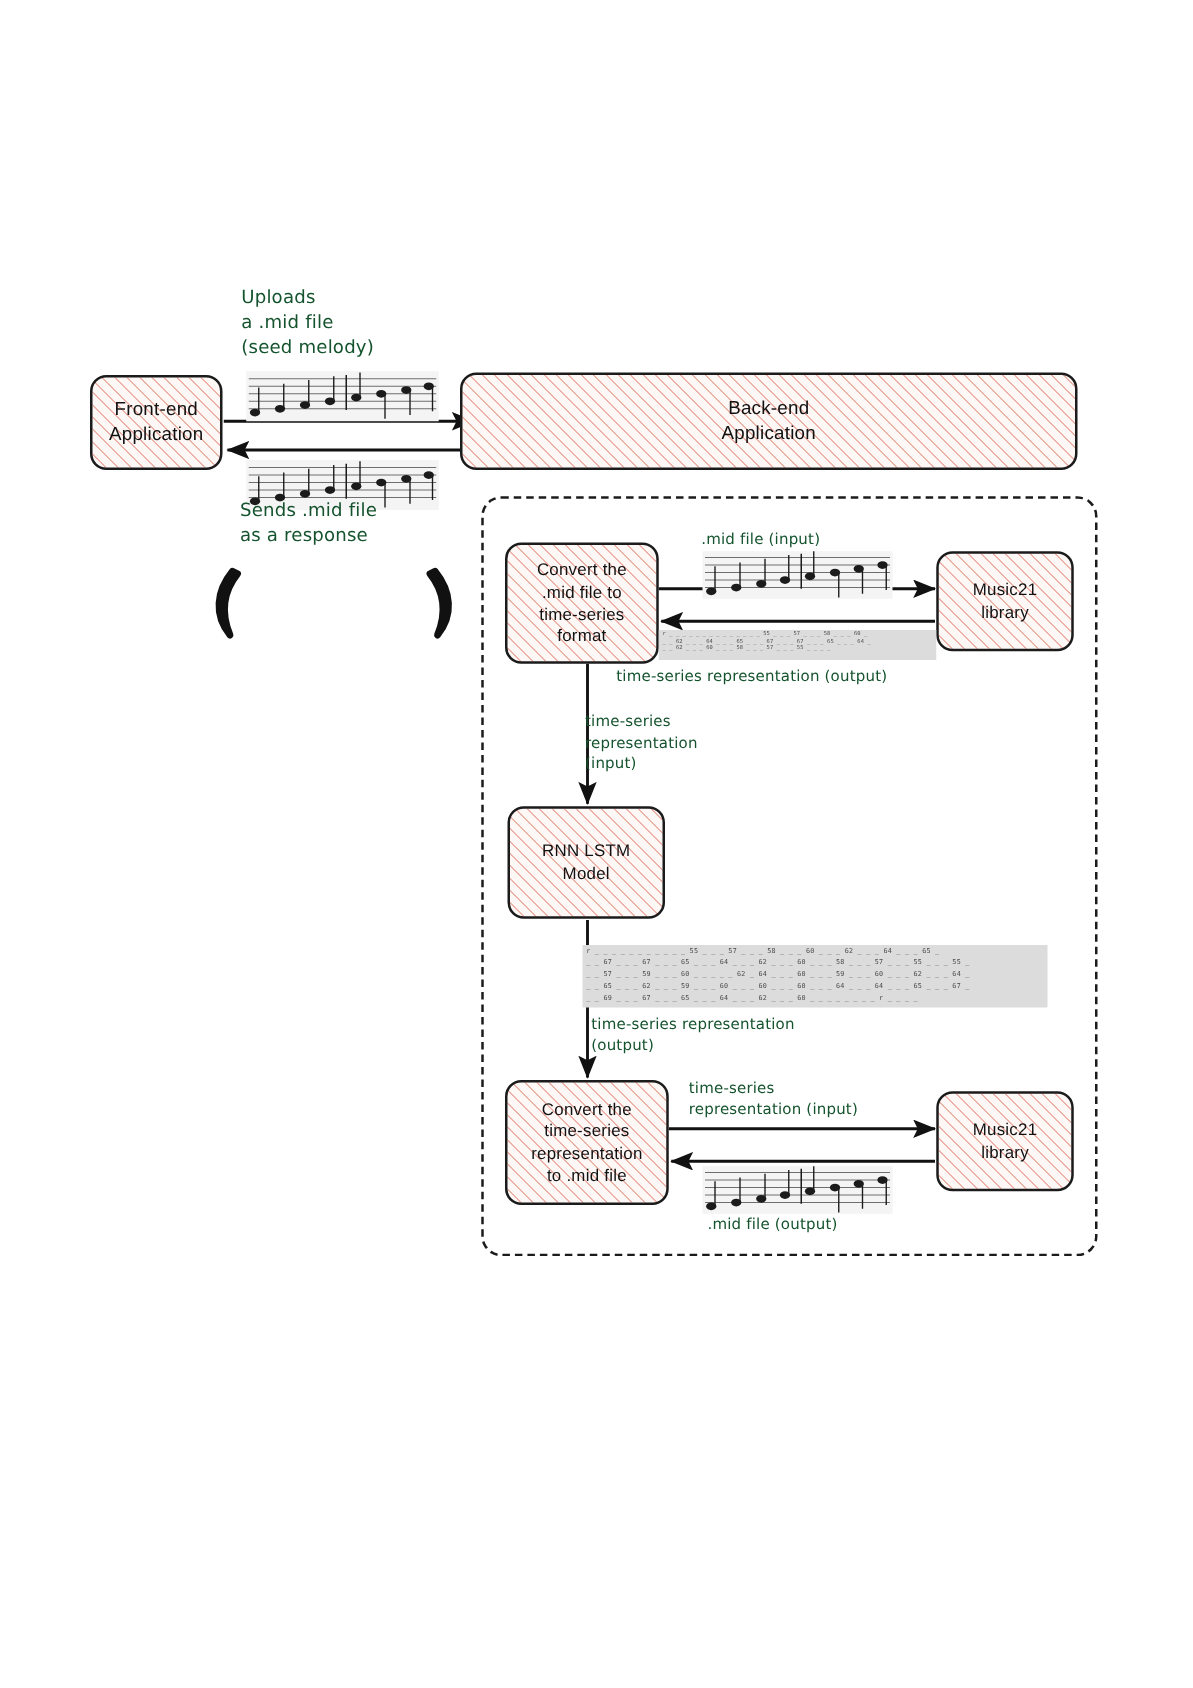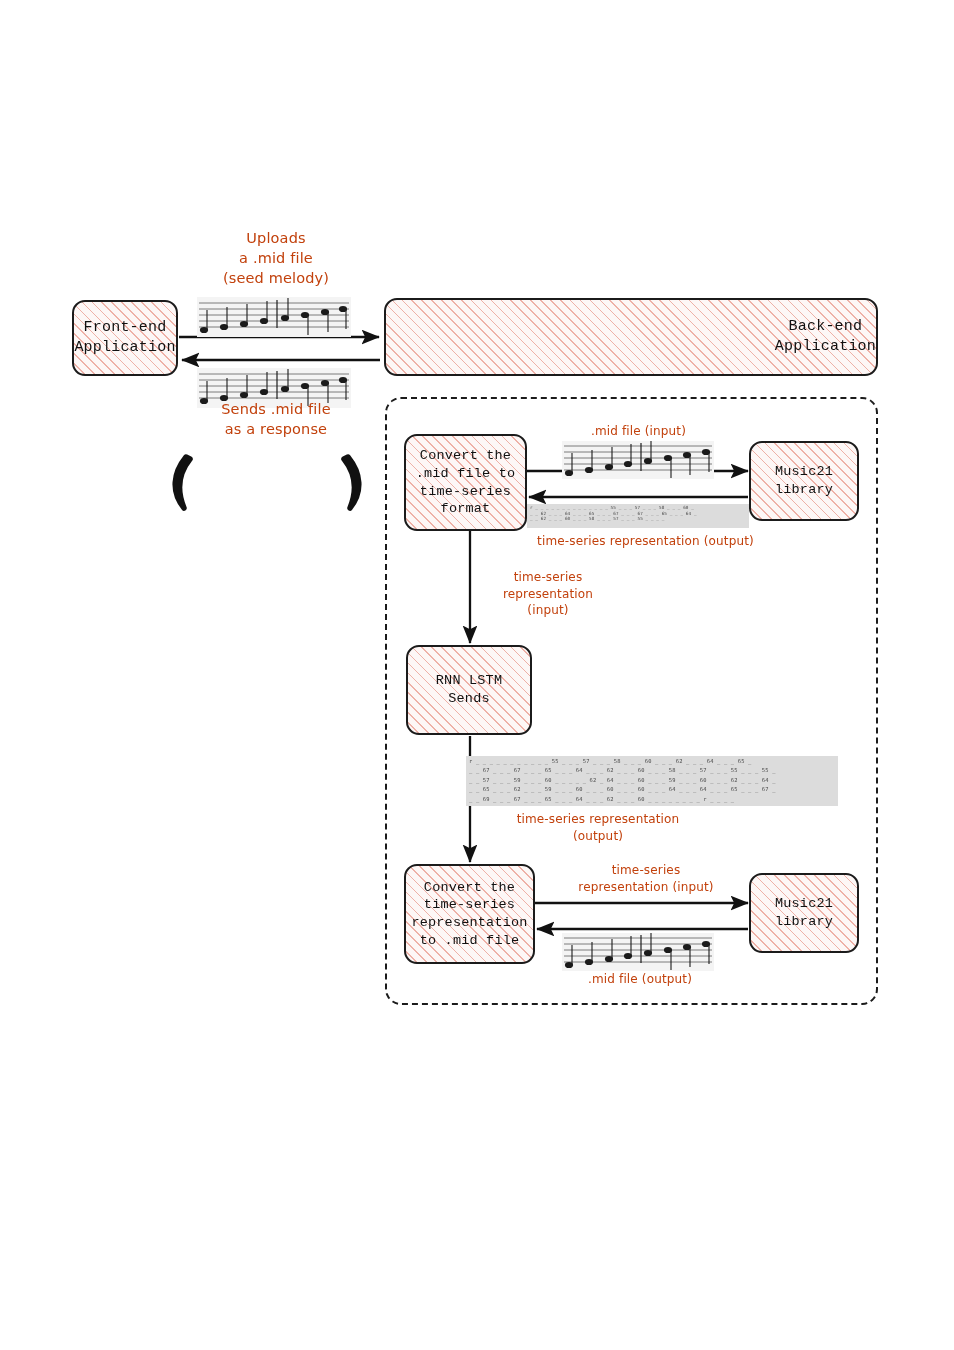--- a/index.html
+++ b/index.html
@@ -34,21 +34,21 @@
         rgba(226, 120, 103, 0.55) 0px,
         rgba(226, 120, 103, 0.55) 1.1px,
         rgba(255, 255, 255, 0) 1.1px,
         rgba(255, 255, 255, 0) 7px);
     display: flex;
     align-items: center;
     justify-content: center;
     text-align: center;
   }
   .node .label {
-    font-family: Liberation Mono, monospace;
+    font-family: Liberation Sans, sans-serif;
     font-size: 15px;
     line-height: 1.32;
     color: #111111;
     letter-spacing: 0.2px;
     white-space: pre-line;
     position: relative;
     z-index: 2;
   }
   .node.small .label { font-size: 13.5px; line-height: 1.3; }
 
@@ -60,23 +60,22 @@
     border-radius: 16px;
     background: transparent;
   }
 
   
   .txt {
     position: absolute;
     font-family: "DejaVu Sans", sans-serif;
     font-size: 14.5px;
     line-height: 1.38;
-    color: #c2410c;
+    color: #14532d;
     white-space: pre-line;
-    text-align: center;
     letter-spacing: 0.15px;
   }
   .txt.sm { font-size: 12px; }
 
   
   #arrows {
     position: absolute;
     left: 0; top: 0;
     width: 954px; height: 1350px;
     pointer-events: none;
@@ -258,40 +257,40 @@
     </g>
   </svg>
 
   <div class="dashed-group" style="left:385px; top:397px; width:493px; height:608px;"></div>
 
   <div class="node" style="left:72px; top:300px; width:106px; height:76px;">
     <span class="label">Front-end
 Application</span>
   </div>
 
-  <div class="node" style="left:384px; top:298px; width:494px; height:78px;justify-content:flex-end;">
+  <div class="node" style="left:368px; top:298px; width:494px; height:78px;">
     <span class="label">Back-end
 Application</span>
   </div>
 
   <div class="node small" style="left:404px; top:434px; width:123px; height:97px;">
     <span class="label">Convert the
 .mid file to
 time-series
 format</span>
   </div>
 
   <div class="node small" style="left:749px; top:441px; width:110px; height:80px;">
     <span class="label">Music21
 library</span>
   </div>
 
   <div class="node small" style="left:406px; top:645px; width:126px; height:90px;">
     <span class="label">RNN LSTM
-Sends</span>
+Model</span>
   </div>
 
   <div class="node small" style="left:404px; top:864px; width:131px; height:100px;">
     <span class="label">Convert the
 time-series
 representation
 to .mid file</span>
   </div>
 
   <div class="node small" style="left:749px; top:873px; width:110px; height:80px;">

